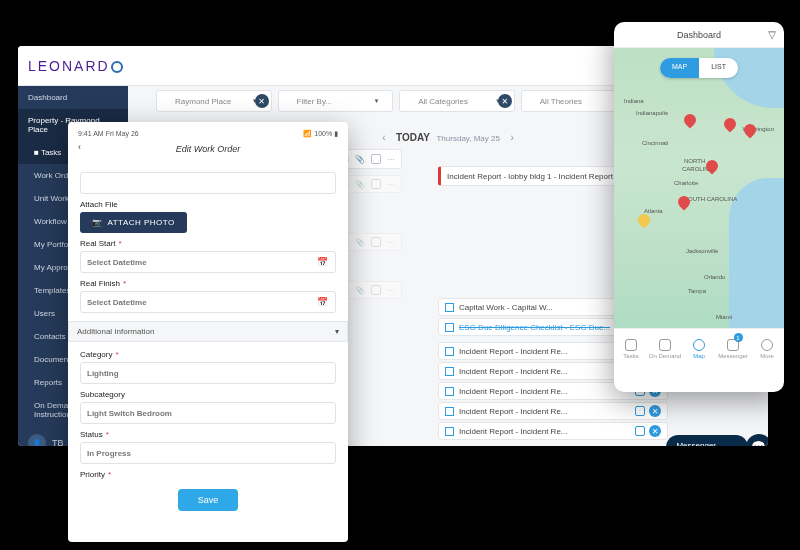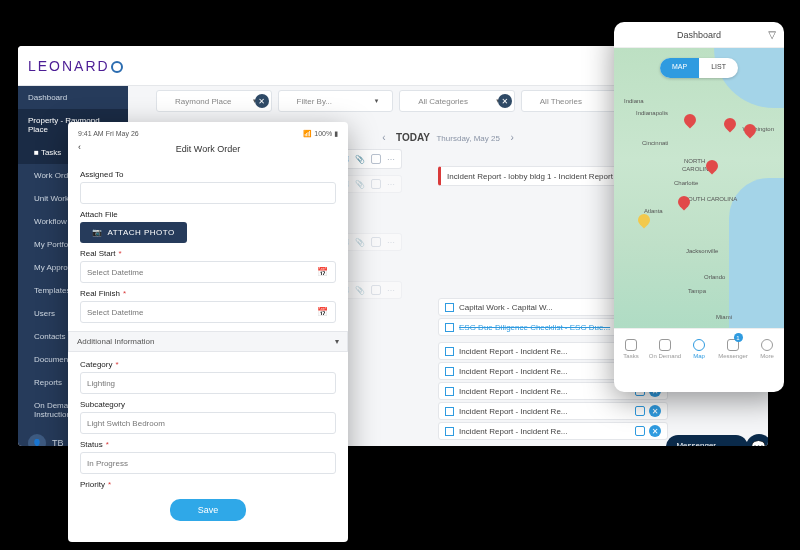--- a/index.html
+++ b/index.html
@@ -48,29 +48,29 @@
   .doc-del { width:12px; height:12px; border-radius:50%; background:#2f9be0; color:#fff; font-size:8px; display:flex; align-items:center; justify-content:center; }
 
   
   .messenger { position:absolute; right:20px; bottom:-10px; background:#0a2a4a; color:#fff; font-size:8px; padding:6px 32px 6px 10px; border-radius:12px 12px 0 0; }
   .msgr-btn { position:absolute; right:-4px; bottom:-14px; width:26px; height:26px; border-radius:50%; background:#0a2a4a; display:flex; align-items:center; justify-content:center; color:#fff; font-size:12px; }
 
   
   .tablet { position:absolute; left:68px; top:122px; width:280px; height:420px; background:#fff; border-radius:4px; box-shadow:0 8px 30px rgba(0,0,0,.35); padding:8px 0; overflow:hidden; }
   .tab-status { display:flex; justify-content:space-between; padding:0 10px; font-size:7px; color:#555; }
   .tab-back { padding:4px 10px; font-size:9px; color:#333; }
-  .tab-title { text-align:center; font-size:9px; color:#333; margin-top:-12px; margin-bottom:6px; }
+  .tab-title { text-align:center; font-size:9px; color:#333; margin-top:-12px; margin-bottom:14px;font-style:italic; }
   .tab-body { padding:4px 12px; }
   .tab-label { font-size:8px; color:#222; margin:6px 0 3px; display:flex; align-items:center; gap:3px; }
   .req { color:#d93a3a; }
-  .tab-input { width:100%; height:22px; border:1px solid #dfe3e8; border-radius:3px; padding:0 6px; font-size:8px; color:#777; background:#fff; position:relative; display:flex; align-items:center; }
+  .tab-input { width:100%; height:22px; border:1px solid #dfe3e8; border-radius:3px; padding:0 6px; font-size:8px; color:#777; background:#fff; position:relative; display:flex; align-items:center;font-weight:bold; }
   .tab-input .cal { position:absolute; right:6px; top:5px; color:#2f6db3; font-size:9px; }
   .attach-btn { background:#263b5b; color:#fff; font-size:8px; padding:6px 12px; border-radius:3px; display:inline-flex; align-items:center; gap:5px; text-transform:uppercase; letter-spacing:.5px; }
   .addl { background:#f5f6f8; border:1px solid #e4e6ea; padding:5px 8px; font-size:8px; color:#555; margin:8px -12px; display:flex; justify-content:space-between; }
-  .save-btn { display:block; margin:10px auto 0; background:#2fa8e8; color:#fff; font-size:9px; padding:6px 18px; border-radius:10px; text-align:center; width:76px; }
+  .save-btn { display:block; margin:10px auto 0; background:#2fa8e8; color:#fff; font-size:9px; padding:6px 18px; border-radius:4px; text-align:center; width:60px; }
 
   
   .phone { position:absolute; right:16px; top:22px; width:170px; height:370px; background:#fff; border-radius:10px; box-shadow:0 8px 30px rgba(0,0,0,.4); overflow:hidden; }
   .ph-hdr { height:26px; display:flex; align-items:center; justify-content:center; font-size:9px; border-bottom:1px solid #eee; position:relative; }
   .ph-filter { position:absolute; right:8px; top:7px; font-size:10px; color:#555; }
   .ph-map { height:280px; background:linear-gradient(180deg,#bde0c3 0%,#c9e6cf 40%,#bfe0c8 70%,#afdcc4 100%); position:relative; overflow:hidden; }
   .water { position:absolute; background:#a4d4e8; }
   .water.one { right:0; top:0; width:70px; height:60px; border-radius:0 0 0 60px; }
   .water.two { right:0; bottom:0; width:55px; height:150px; border-radius:40px 0 0 0; }
   .toggle { position:absolute; top:10px; left:50%; transform:translateX(-50%); background:#fff; border-radius:12px; height:20px; display:flex; font-size:7px; overflow:hidden; box-shadow:0 1px 3px rgba(0,0,0,.2); }
@@ -250,21 +250,20 @@
 </div>
 
 <div class="tablet">
   <div class="tab-status">
     <span>9:41 AM   Fri May 26</span>
     <span>📶 <span>100%</span> ▮</span>
   </div>
   <div class="tab-back">‹</div>
   <div class="tab-title">Edit Work Order</div>
   <div class="tab-body">
-    <div class="tab-label">Assigned To</div>
     <div class="tab-input"></div>
 
     <div class="tab-label">Attach File</div>
     <div class="attach-btn">
         <span>📷</span>
         <span>ATTACH PHOTO</span>
       </div>
 
     <div class="tab-label">
         <span>Real Start</span>

